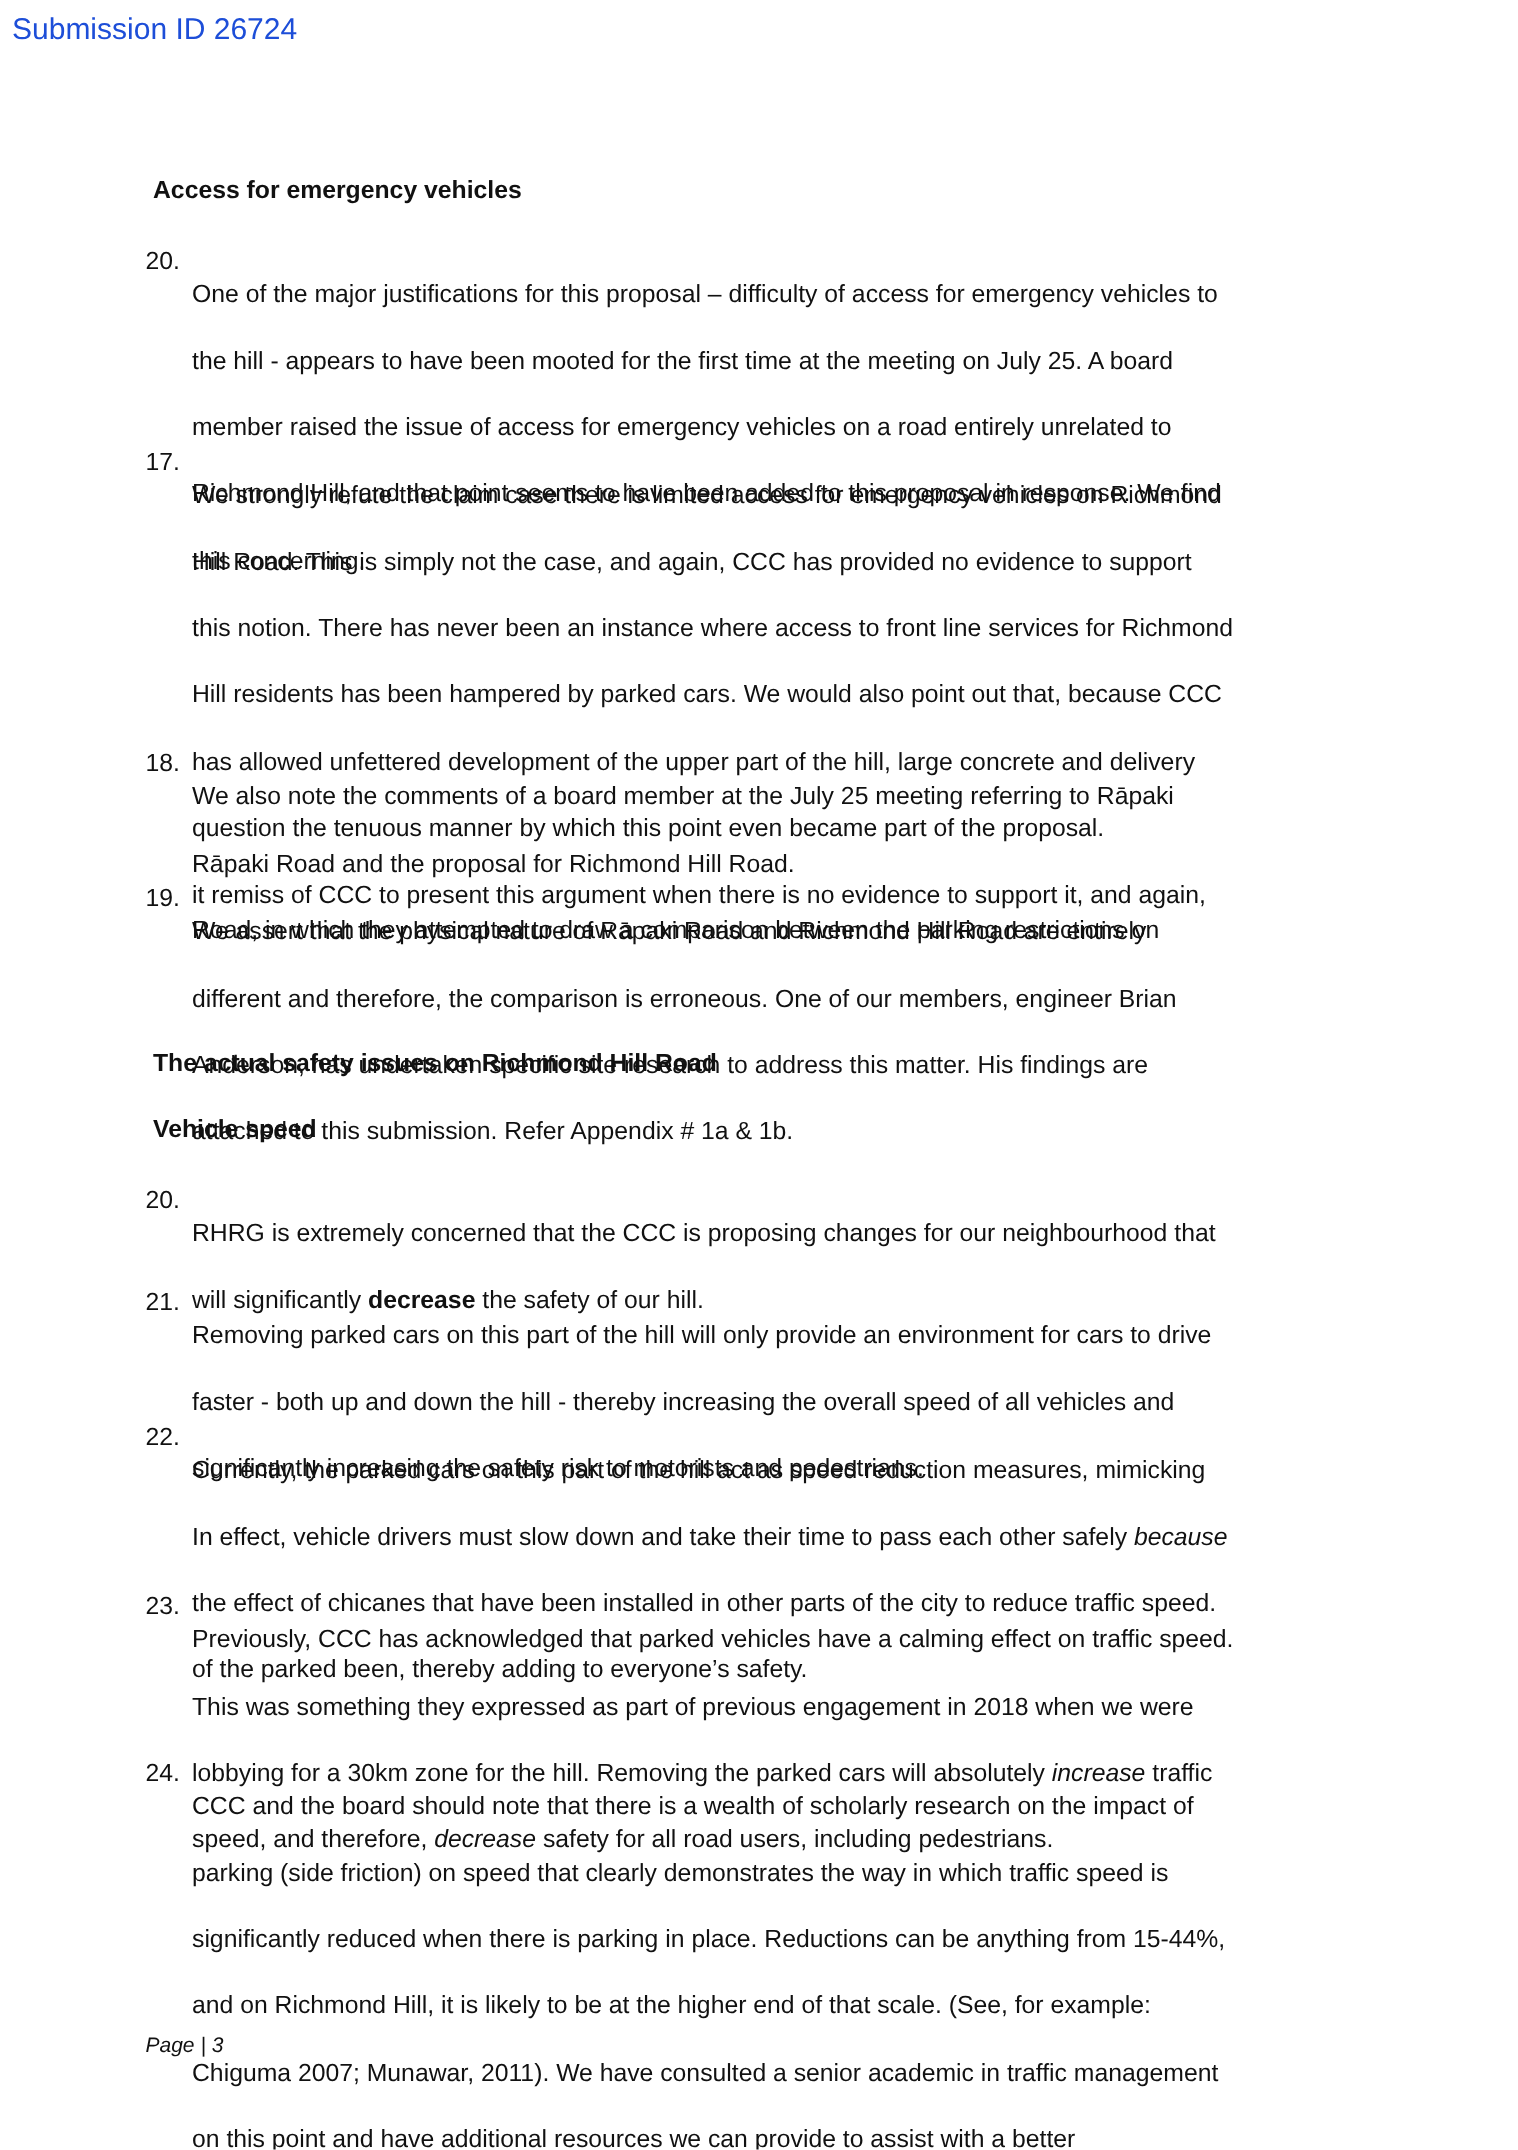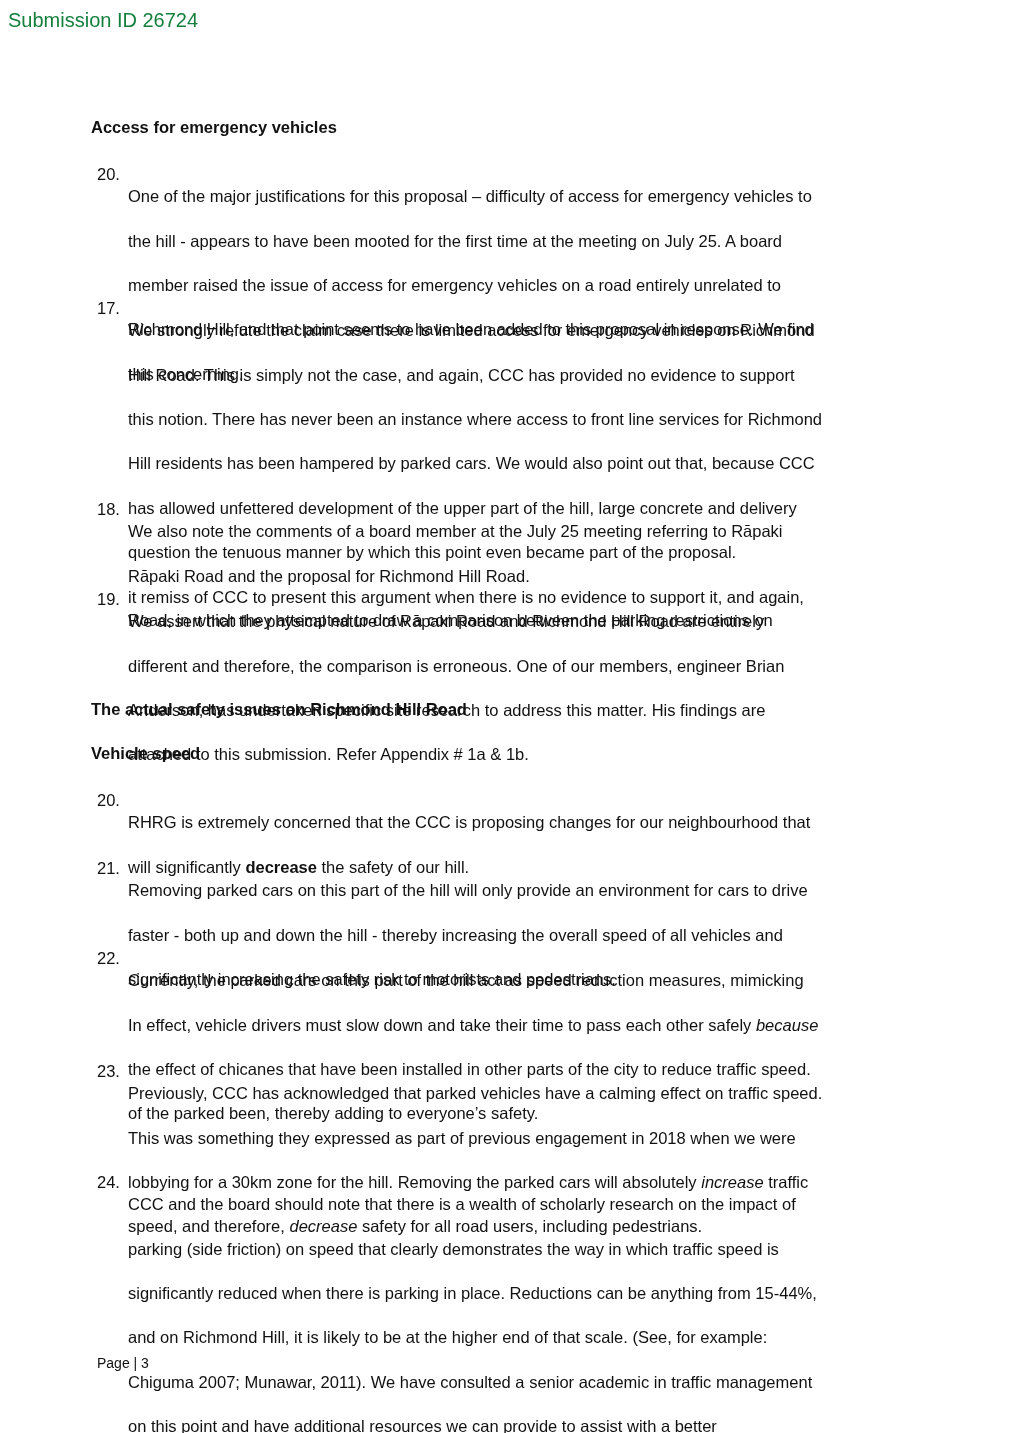--- a/index.html
+++ b/index.html
@@ -1,24 +1,24 @@
 <!DOCTYPE html>
 <html><head>
 <meta charset="utf-8">
 <style>
   html, body { margin: 0; padding: 0; background: #ffffff; }
   body { width: 1012px; height: 1433px; position: relative; overflow: hidden;
          font-family: "Liberation Sans", sans-serif; color: #111111; }
-  .sub-id { position: absolute; left: 8px; top: 9px; font-size: 20px; color: #15803d; }
-  .heading { position: absolute; left: 91px; font-size: 16.5px; font-weight: bold; }
+  .sub-id { position: absolute; left: 8px; top: 9px; font-size: 20px; color: #1d4ed8; }
+  .heading { position: absolute; left: 102px; font-size: 16.5px; font-weight: bold; }
   .para { position: absolute; left: 97px; width: 830px; font-size: 16.5px; line-height: 22.2px; }
   .para .num { position: absolute; left: 0; top: 0; }
   .para .body { margin-left: 31px; white-space: pre-line; }
   .line { display: block; white-space: nowrap; }
-  .footer { position: absolute; left: 97px; top: 1355px; font-size: 14px; }
+  .footer { position: absolute; left: 97px; top: 1355px; font-size: 14px; font-style: italic; }
   b { font-weight: bold; }
   i { font-style: italic; }
 </style>
 </head>
 <body>
 
 <div class="sub-id">Submission ID 26724</div>
 
 <div class="heading" style="top:118px;">Access for emergency vehicles</div>
 

